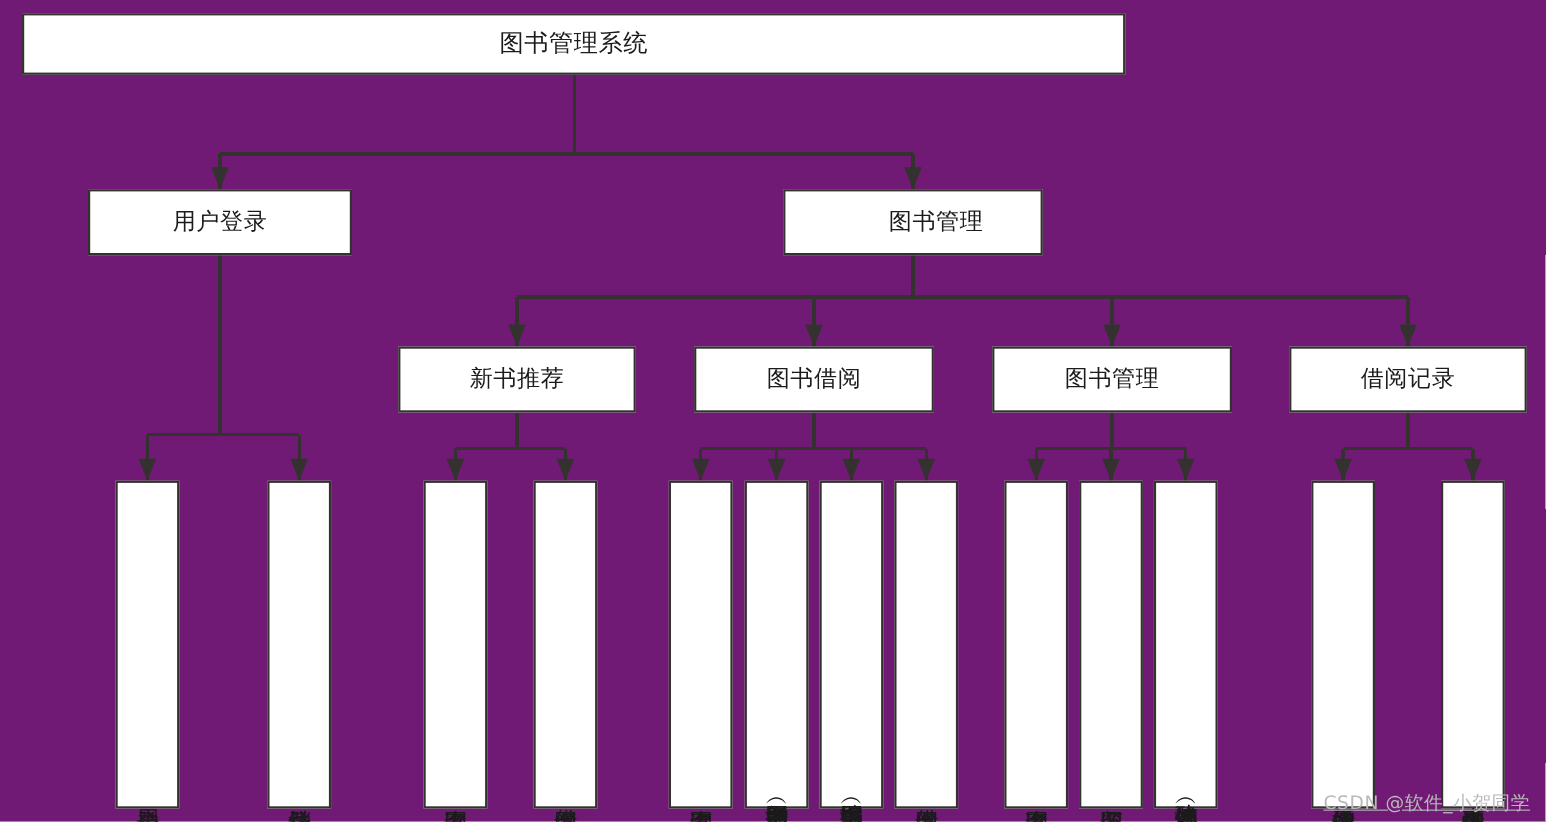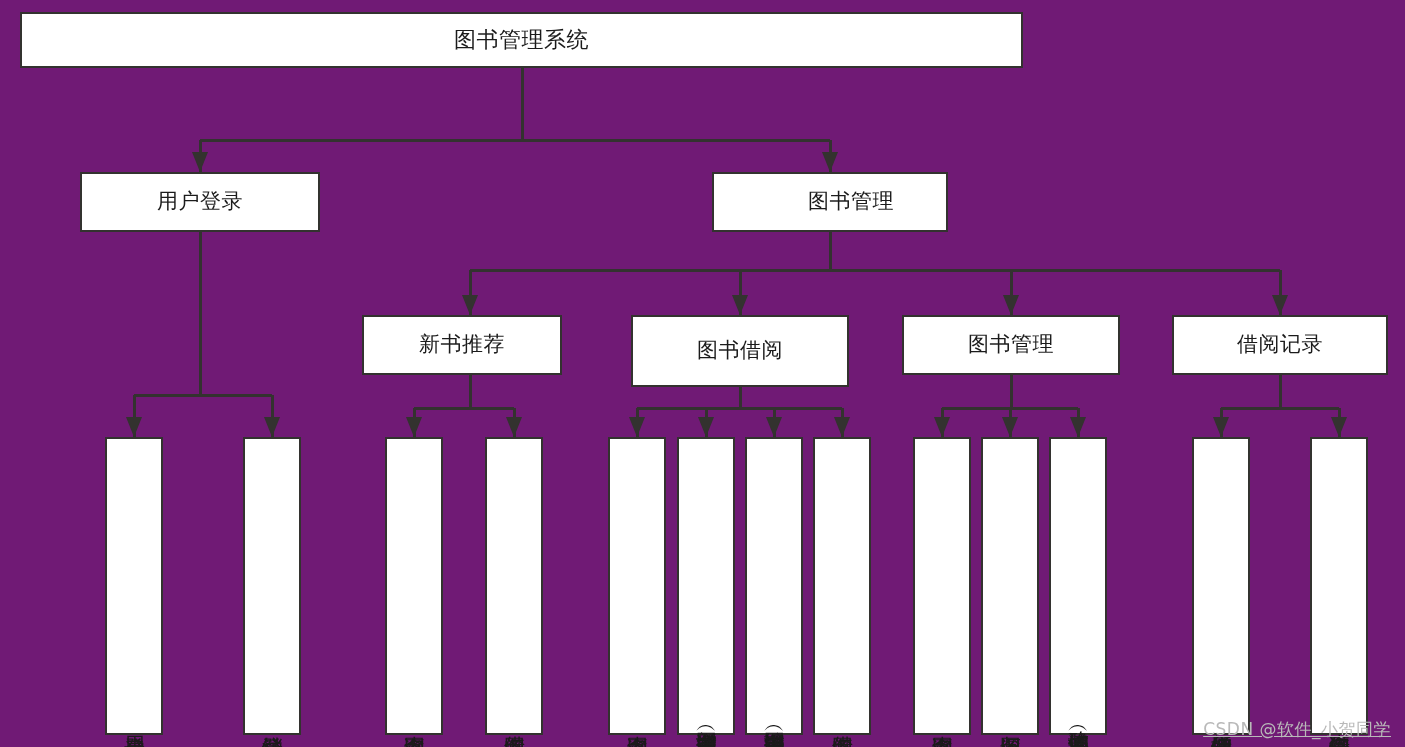--- a/index.html
+++ b/index.html
@@ -132,24 +132,24 @@
   <div id="nodes">
       <div class="node node-h node-root" style="left: 20px; top: 12px; width: 1003px; height: 56px; border-color: rgb(51, 50, 47); background: rgb(255, 255, 255); color: rgb(27, 27, 27);">
         <span class="label">图书管理系统</span>
       </div>
       <div class="node node-h" style="left: 80px; top: 172px; width: 240px; height: 60px; border-color: rgb(51, 50, 47); background: rgb(255, 255, 255); color: rgb(27, 27, 27);">
         <span class="label">用户登录</span>
       </div>
       <div class="node node-h" style="left: 712px; top: 172px; width: 236px; height: 60px; border-color: rgb(51, 50, 47); background: rgb(255, 255, 255); color: rgb(27, 27, 27); padding-left: 42px;">
         <span class="label">图书管理</span>
       </div>
-      <div class="node node-h" style="left: 362px; top: 315px; width: 200px; height: 60px; border-color: rgb(51, 50, 47); background: rgb(255, 255, 255); color: rgb(27, 27, 27);">
+      <div class="node node-h" style="left: 362px; top: 315px; width: 216px; height: 60px; border-color: rgb(51, 50, 47); background: rgb(255, 255, 255); color: rgb(27, 27, 27);">
         <span class="label">新书推荐</span>
       </div>
-      <div class="node node-h" style="left: 631px; top: 315px; width: 218px; height: 72px; border-color: rgb(51, 50, 47); background: rgb(255, 255, 255); color: rgb(27, 27, 27);">
+      <div class="node node-h" style="left: 631px; top: 315px; width: 218px; height: 60px; border-color: rgb(51, 50, 47); background: rgb(255, 255, 255); color: rgb(27, 27, 27);">
         <span class="label">图书借阅</span>
       </div>
       <div class="node node-h" style="left: 902px; top: 315px; width: 218px; height: 60px; border-color: rgb(51, 50, 47); background: rgb(255, 255, 255); color: rgb(27, 27, 27);">
         <span class="label">图书管理</span>
       </div>
       <div class="node node-h" style="left: 1172px; top: 315px; width: 216px; height: 60px; border-color: rgb(51, 50, 47); background: rgb(255, 255, 255); color: rgb(27, 27, 27);">
         <span class="label">借阅记录</span>
       </div>
       <div class="node node-v" style="left: 105px; top: 437px; width: 58px; height: 298px; border-color: rgb(51, 50, 47); background: rgb(255, 255, 255); color: rgb(27, 27, 27);">
         <span class="label">用户登录</span>

